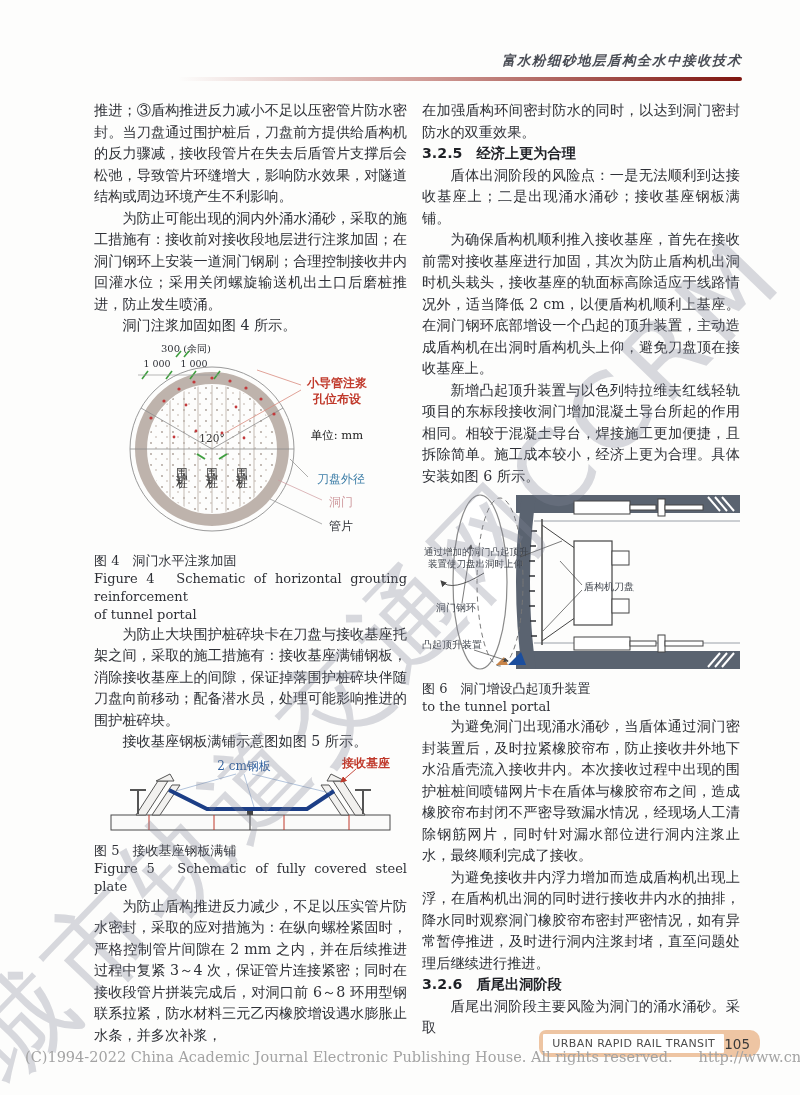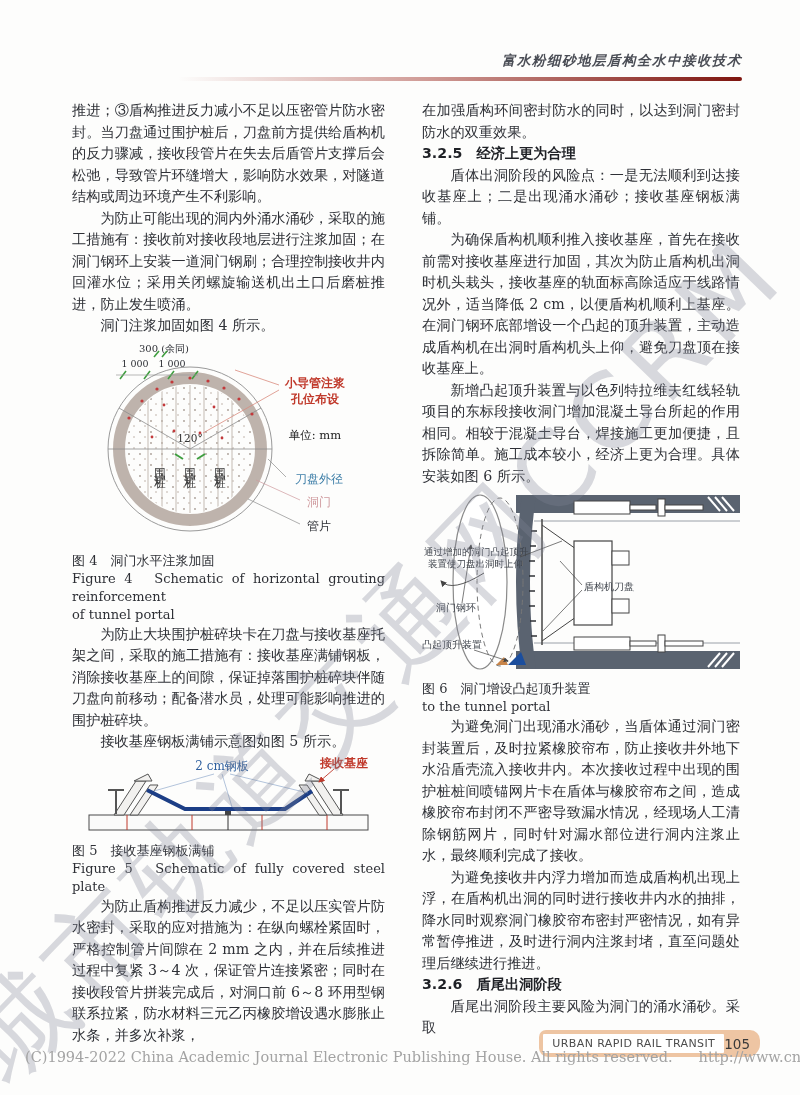--- a/index.html
+++ b/index.html
@@ -15,21 +15,21 @@
     font-size:13.5px; font-style:italic; font-weight:bold;
     color:#4a4d55; letter-spacing:1.5px;
   }
   .header-rule {
     position:absolute; top:77px; left:178px; right:58px; height:4px;
     background:linear-gradient(90deg, rgba(150,30,20,0.0), rgba(150,30,20,0.45) 45%, #7e150f);
     border-radius:2px;
   }
   
   .col { position:absolute; top:100px; width:313px; }
-  .col-left  { left:72px; }
+  .col-left  { left:94px; }
   .col-right { left:422px; width:318px; }
   .col p { margin:0; font-size:14.2px; line-height:21.5px; text-align:justify; text-justify:inter-ideograph; }
   .col p.ind { text-indent:2em; }
   .sec-heading {
     font-family:"DejaVu Sans","Liberation Sans",sans-serif;
     font-weight:bold; font-size:14.5px; line-height:23px; color:#1f2126;
     text-align:left !important;
   }
   .caption-zh { text-align:left; font-size:13px !important; line-height:19px !important; margin-top:2px !important; }
   .caption-en { text-align:center; font-size:13px !important; line-height:18px !important; }

